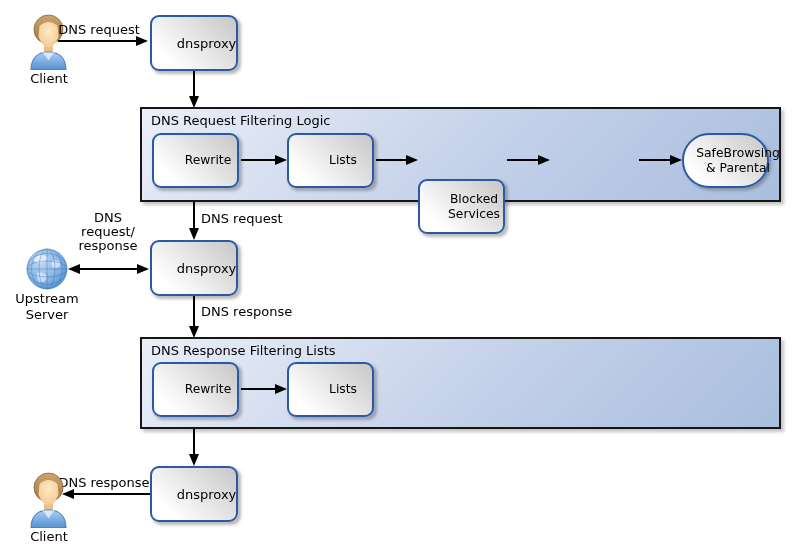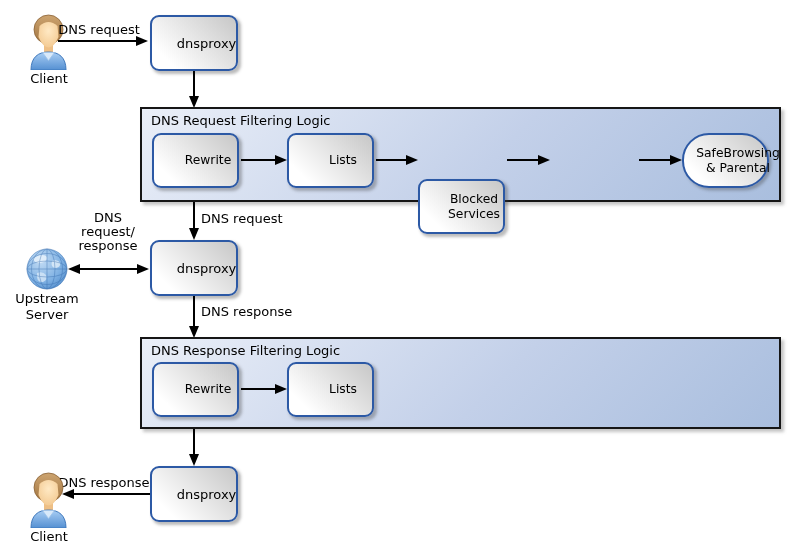--- a/index.html
+++ b/index.html
@@ -151,21 +151,21 @@
   <div class="lbl center" style="left:3px;top:291px;width:88px;">Upstream Server</div>
   <div class="ah-left" style="left:68px;top:264px;"></div>
   <div class="hline" style="left:80px;top:268px;width:57px;"></div>
   <div class="ah-right" style="left:137px;top:264px;"></div>
 
   <div class="vline" style="left:193px;top:296px;height:30px;"></div>
   <div class="ah-down" style="left:189px;top:326px;"></div>
   <div class="lbl" style="left:201px;top:304px;">DNS response</div>
 
   <div class="container-box" style="left:140px;top:337px;width:641px;height:92px;">
-    <div class="ctitle">DNS Response Filtering Logic</div>
+    <div class="ctitle">DNS Response Filtering Lists</div>
   </div>
   <div class="node step" style="left:152px;top:362px;">
     <span>Rewrite</span>
   </div>
   <div class="hline" style="left:241px;top:388px;width:34px;"></div>
   <div class="ah-right" style="left:275px;top:384px;"></div>
   <div class="node step" style="left:287px;top:362px;">
     <span>Lists</span>
   </div>
 

